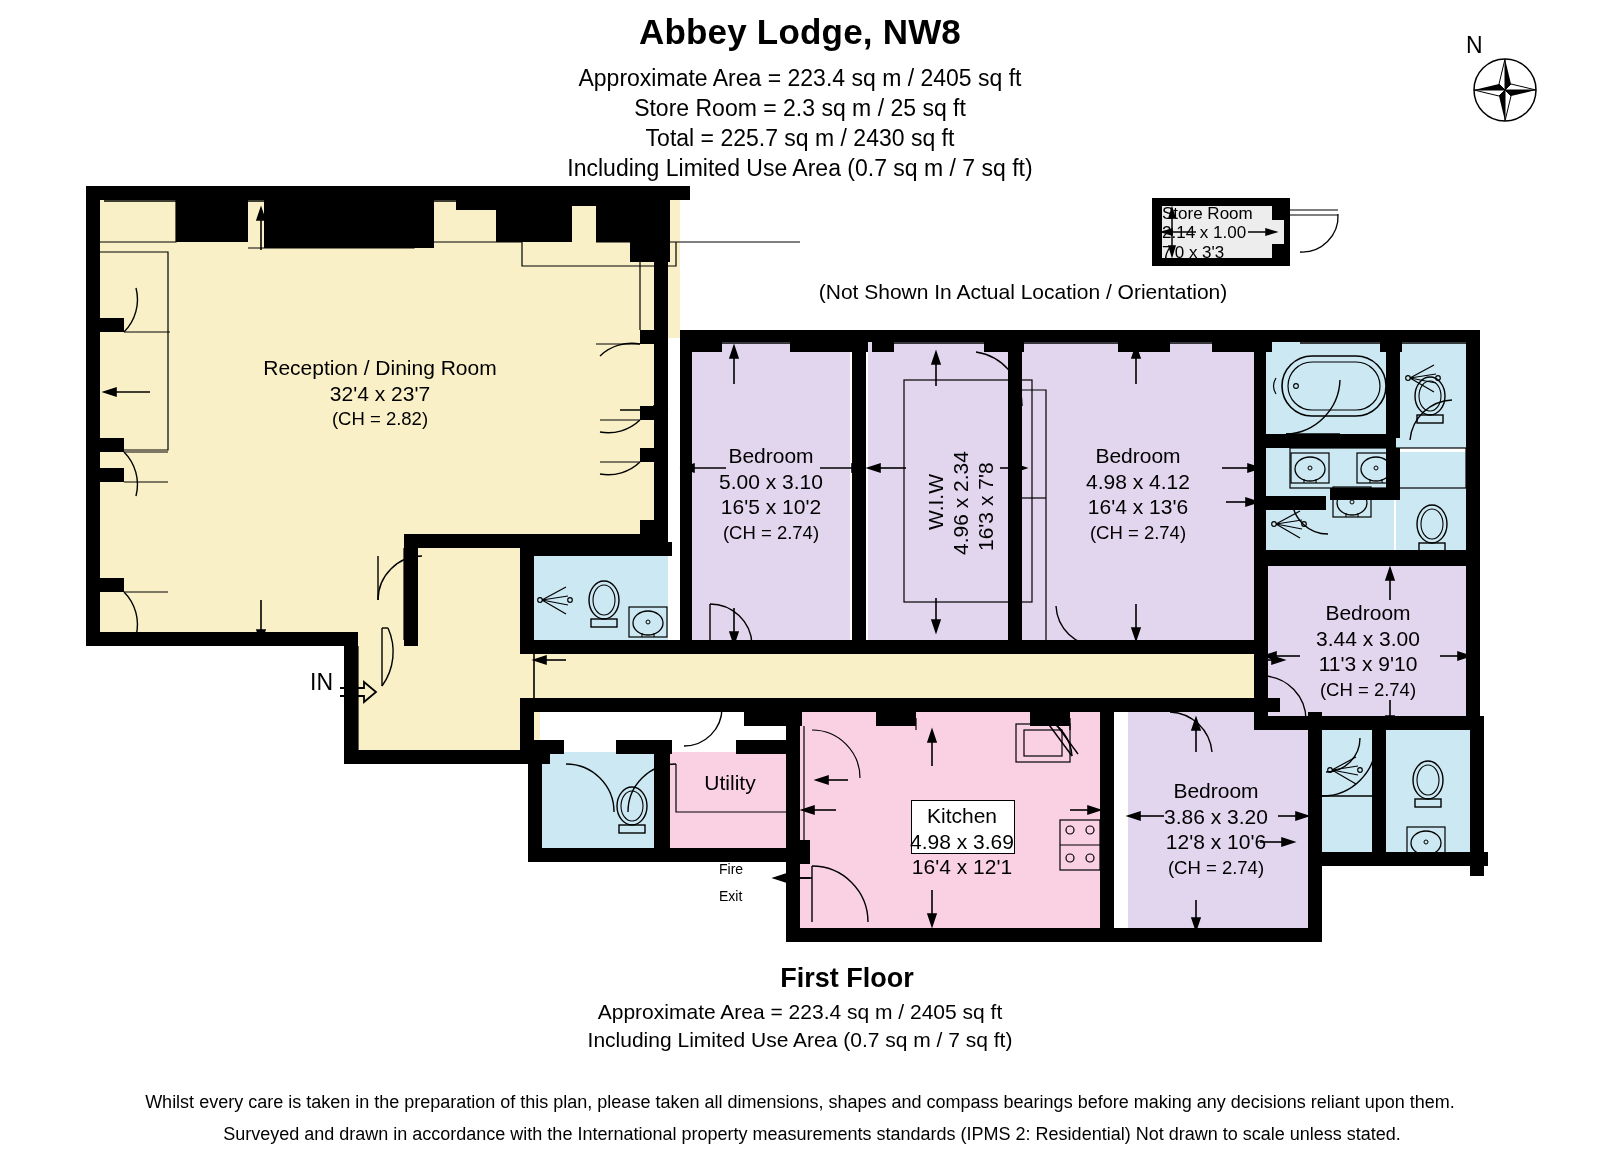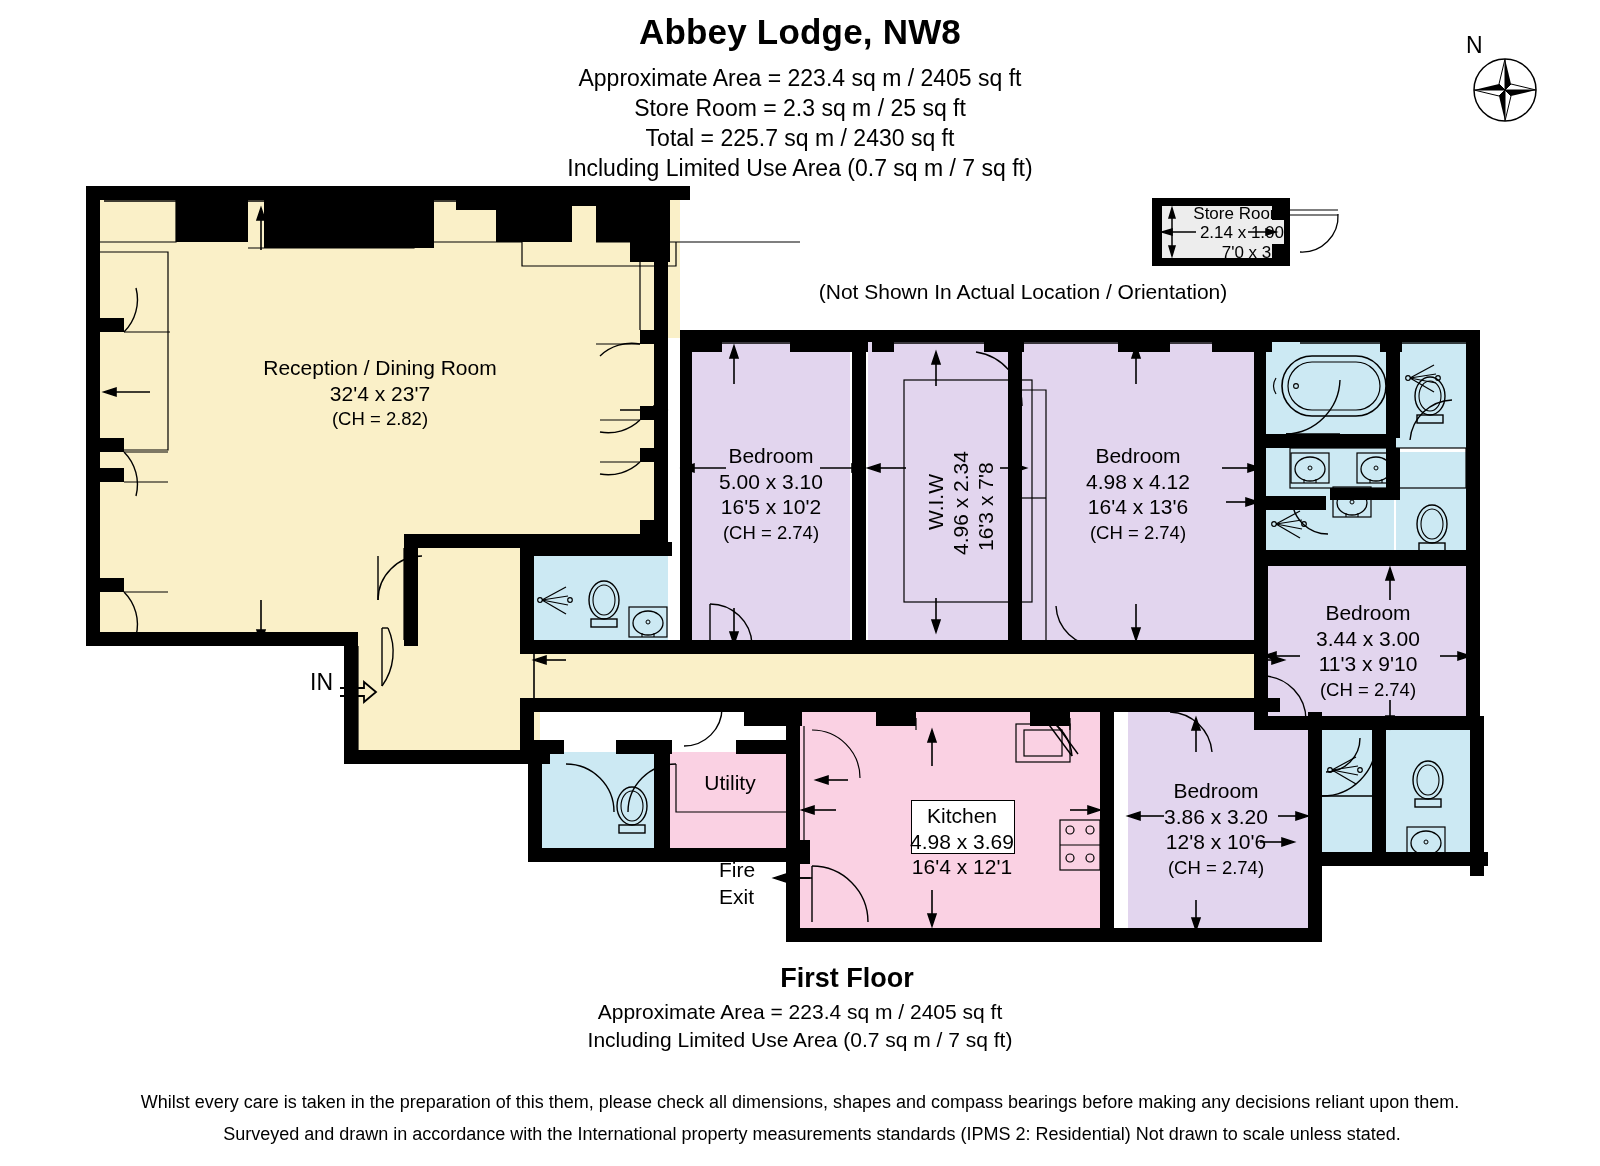--- a/index.html
+++ b/index.html
@@ -108,34 +108,34 @@
   #in-label {
     position: absolute;
     left: 310px;
     top: 669px;
     font-size: 23px;
   }
   #fire-label {
     position: absolute;
     left: 719px;
     top: 856px;
-    font-size: 21px;
+    font-size: 14px;
     line-height: 27px;
     text-align: left;
   }
   .kbox {
     position: absolute;
     background: #ffffff;
     border: 1.6px solid #000000;
   }
   .sbox-txt {
     position: absolute;
     font-size: 17px;
     line-height: 22px;
-    text-align: right;
+    text-align: left;
     white-space: nowrap;
   }
 </style>
 </head>
 <body>
 
 <div id="page">
 
   <div class="hdr" id="title">Abbey Lodge, NW8</div>
   <div class="hdr sub" id="sub1">Approximate Area = 223.4 sq m / 2405 sq ft</div>
@@ -673,15 +673,15 @@
     <div>Fire</div>
     <div>Exit</div>
   </div>
 
   <div id="compass-label">N</div>
 
   <div id="footer-title">First Floor</div>
   <div id="foot1">Approximate Area = 223.4 sq m / 2405 sq ft</div>
   <div id="foot2">Including Limited Use Area (0.7 sq m / 7 sq ft)</div>
   <div id="discl1">Surveyed and drawn in accordance with the International property measurements standards (IPMS 2: Residential) Not drawn to scale unless stated.</div>
-  <div id="discl2">Whilst every care is taken in the preparation of this them, please check all dimensions, shapes and compass bearings before making any decisions reliant upon them.</div>
+  <div id="discl2">Whilst every care is taken in the preparation of this plan, please taken all dimensions, shapes and compass bearings before making any decisions reliant upon them.</div>
 
 </div>
 
 </body></html>

